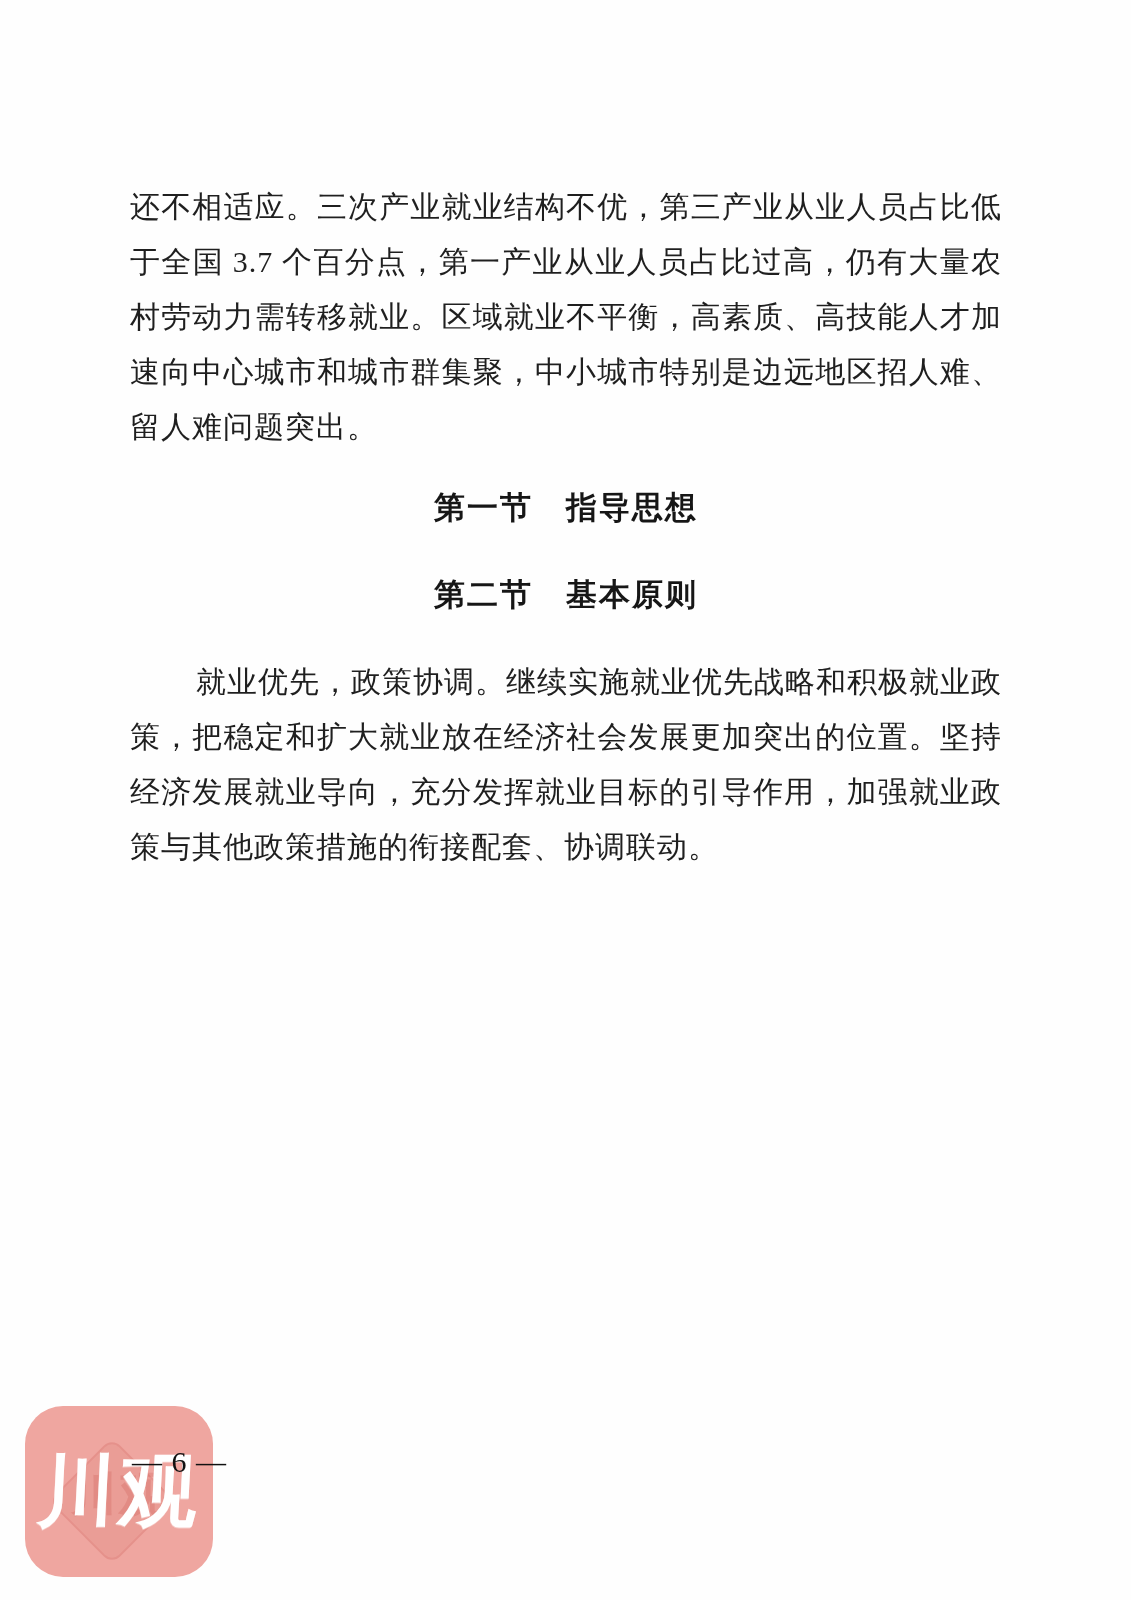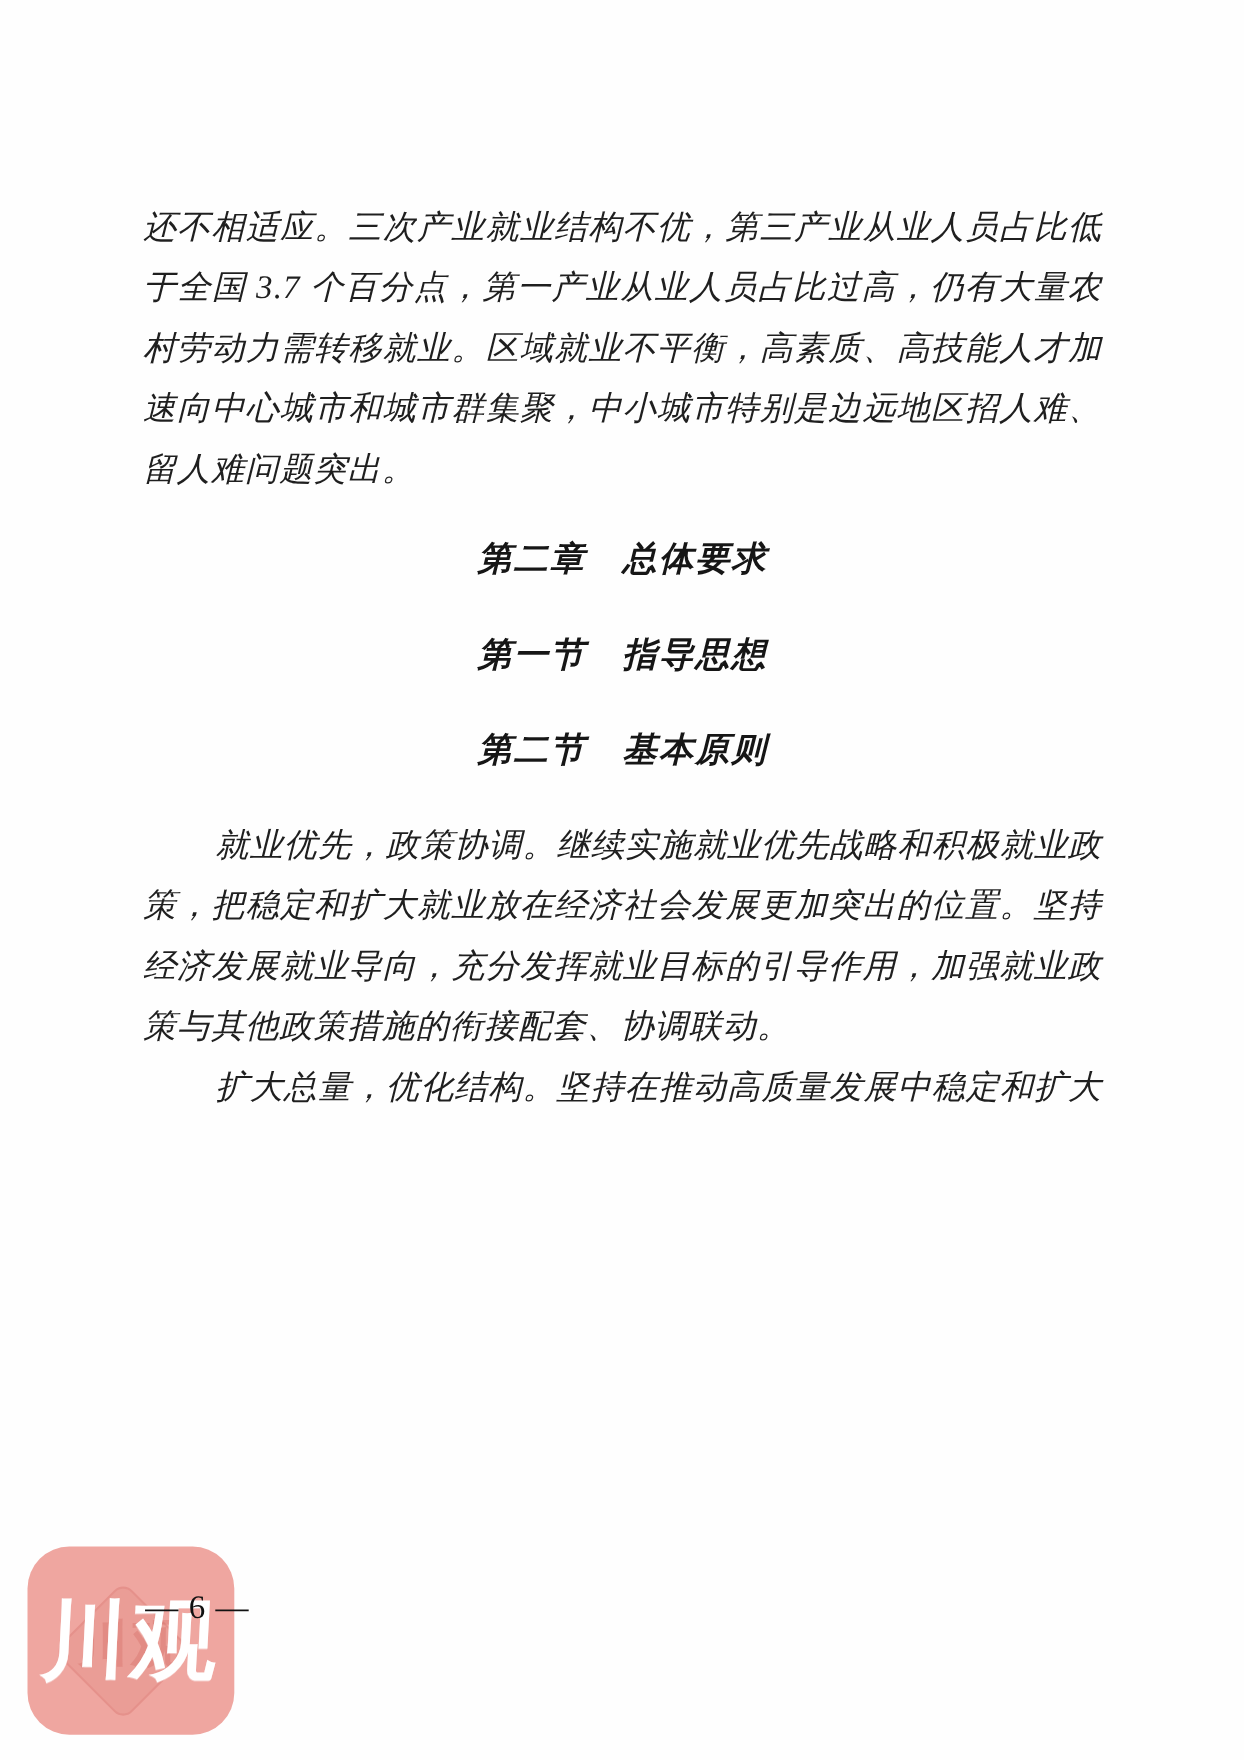--- a/index.html
+++ b/index.html
@@ -23,21 +23,20 @@
   .doc {
     position: absolute;
     left: 130px;
     top: 179px;
     width: 872px;
     font-size: 30px;
     line-height: 55px;
     letter-spacing: 1px;
     text-align: justify;
     text-justify: inter-ideograph;
-    font-style: italic;
   }
   .para {
     margin: 0;
   }
   .para.indent {
     text-indent: 2.2em;
   }
   .heading {
     margin: 26px 0 32px 0;
     font-size: 31px;
@@ -106,30 +105,28 @@
   }
 </style>
 </head>
 <body>
 
 <div class="page">
 
   <div class="doc">
     <p class="para">还不相适应。三次产业就业结构不优，第三产业从业人员占比低于全国 3.7 个百分点，第一产业从业人员占比过高，仍有大量农村劳动力需转移就业。区域就业不平衡，高素质、高技能人才加速向中心城市和城市群集聚，中小城市特别是边远地区招人难、留人难问题突出。</p>
 
-    <div class="heading">第二章　总体要求</div>
 
     <div class="heading">第一节　指导思想</div>
 
 
     <div class="heading">第二节　基本原则</div>
 
     <p class="para indent">就业优先，政策协调。继续实施就业优先战略和积极就业政策，把稳定和扩大就业放在经济社会发展更加突出的位置。坚持经济发展就业导向，充分发挥就业目标的引导作用，加强就业政策与其他政策措施的衔接配套、协调联动。</p>
 
-    <p class="para indent">扩大总量，优化结构。坚持在推动高质量发展中稳定和扩大</p>
   </div>
 
   <div class="watermark" style="background: rgb(239, 166, 160);">
     <div class="wm-diamond"></div>
     <div class="wm-seal">川观</div>
     <div class="wm-text">川观</div>
   </div>
 
   <div class="page-number">— 6 —</div>
 

